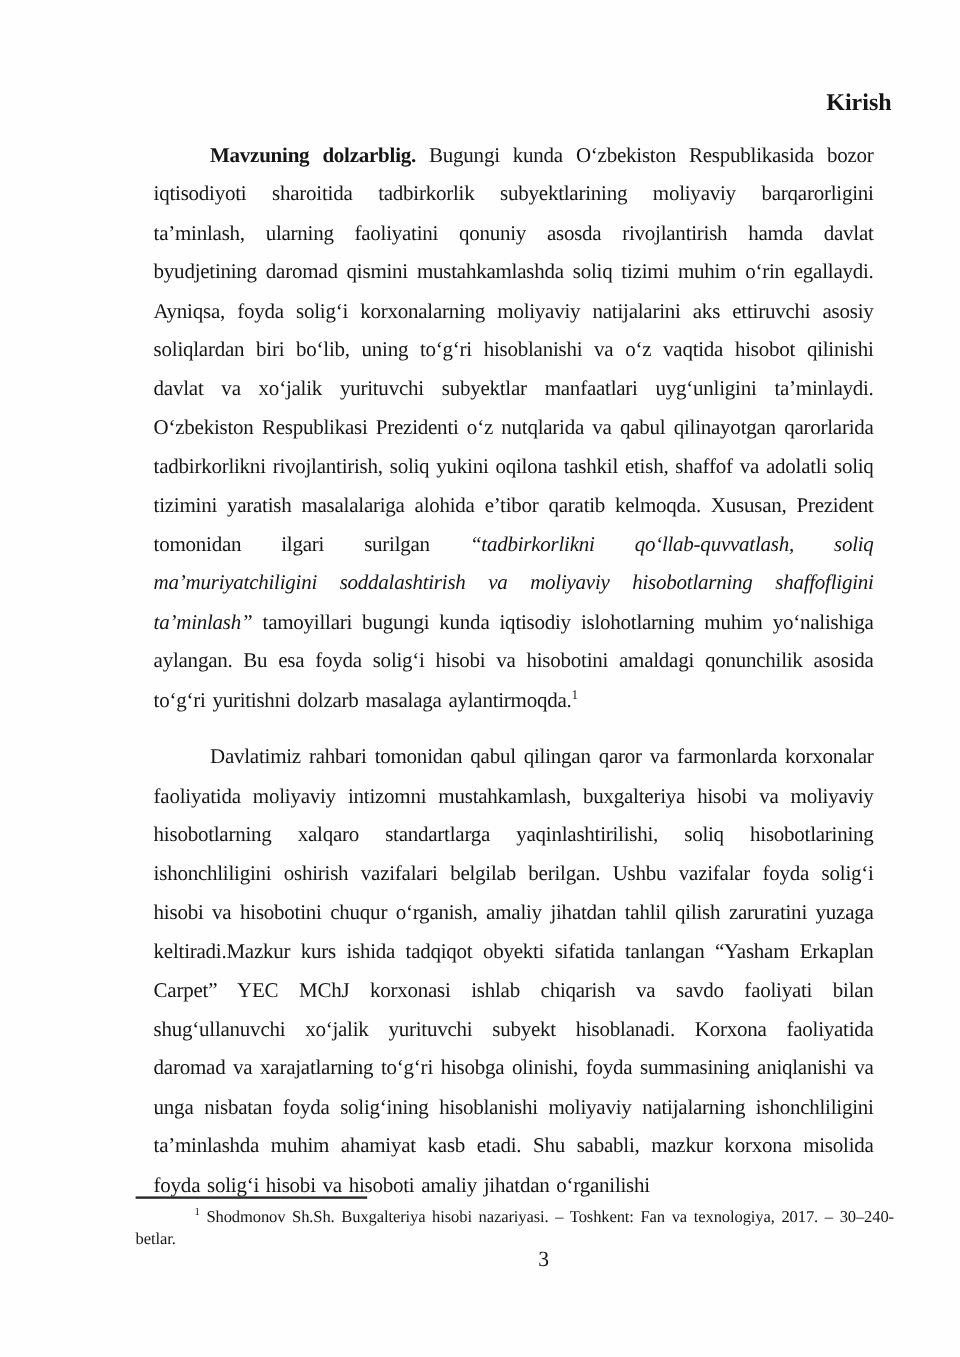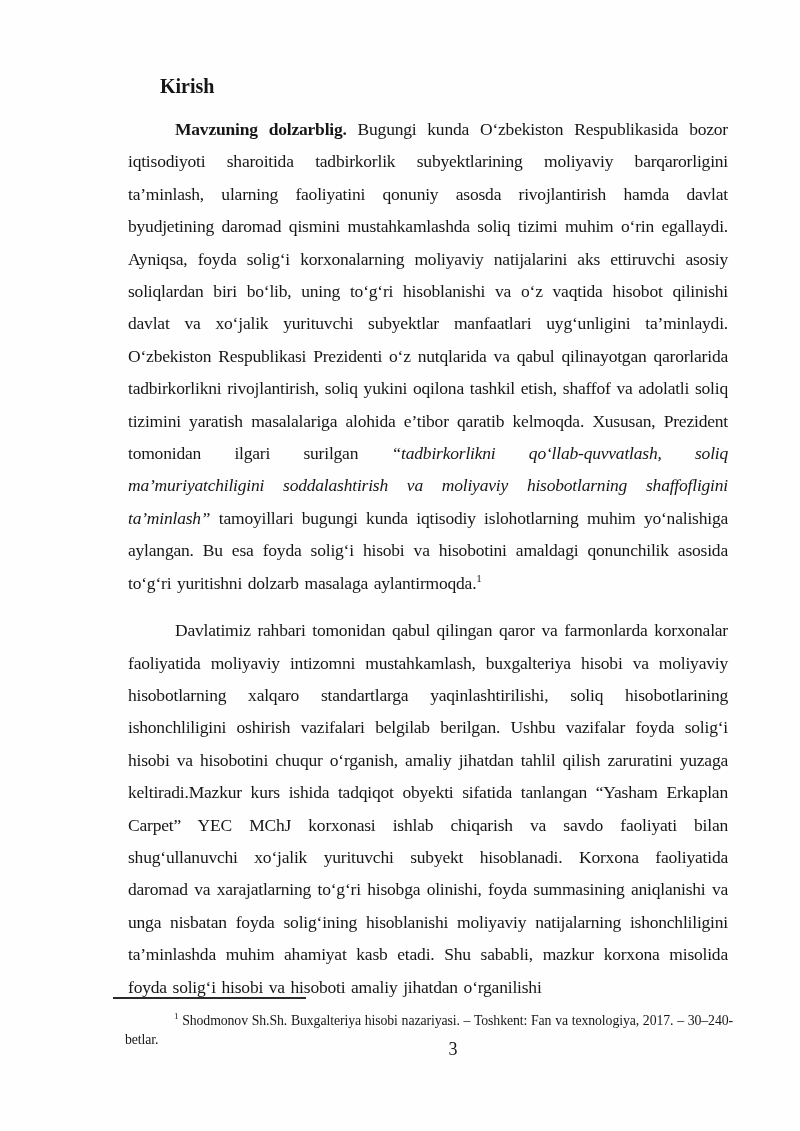--- a/index.html
+++ b/index.html
@@ -19,21 +19,21 @@
   .content {
     position: absolute;
     left: 113px;
     top: 74px;
     width: 630px;
   }
   .doc-title {
     font-size: 20px;
     line-height: 24px;
     font-weight: bold;
-    text-align: left;
+    text-align: right;
     
     text-indent: 47px;
     margin: 0 0 12px 0;
   }
   .body-paragraphs p {
     margin: 15px;
     font-size: 17.5px;
     letter-spacing: -0.2px;
     word-spacing: 1.5px;
     line-height: 32.4px;
@@ -50,21 +50,21 @@
     top: 997px;
     width: 632px;
   }
   .footnote-sep {
     width: 193px;
     height: 0;
     border-top: 2px solid #2a2a2a;
     margin: 0 0 5px 0;
   }
   .footnote-para {
-    margin: 12px;
+    margin: 0;
     font-size: 13.8px;
     letter-spacing: -0.1px;
     line-height: 19px;
     text-align: justify;
     text-indent: 49px;
   }
   .footnote-para sup {
     font-size: 9px;
     line-height: 0;
   }

